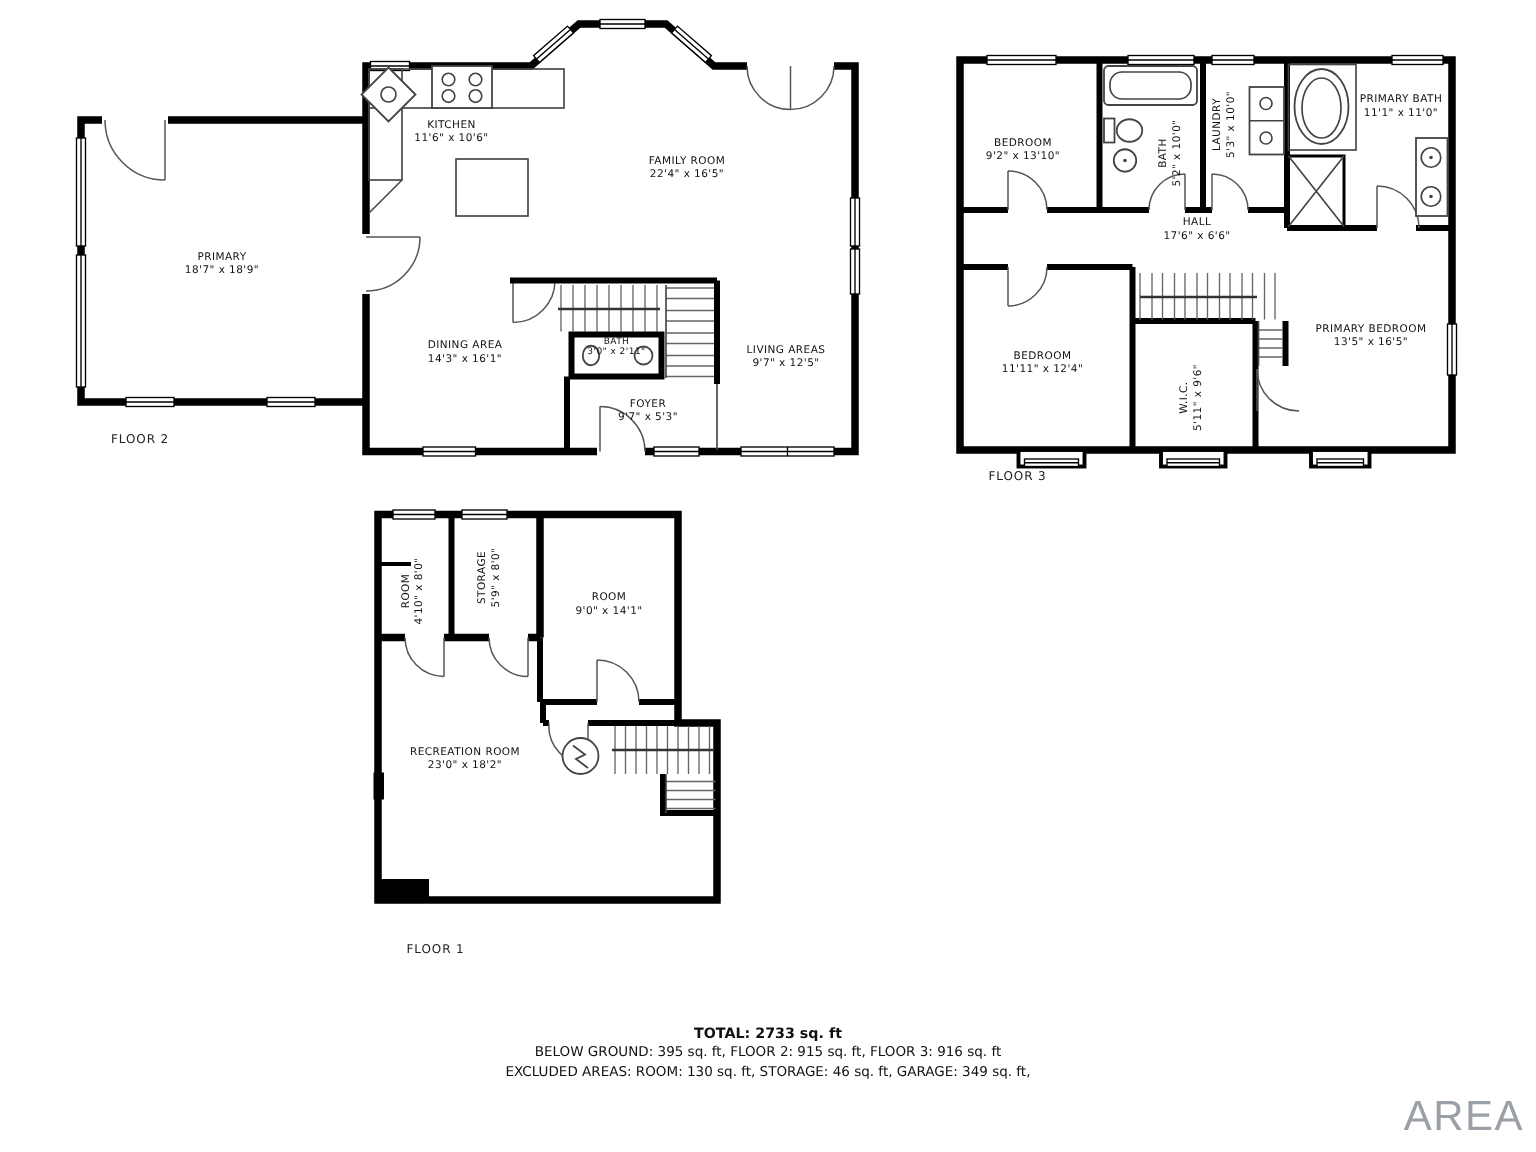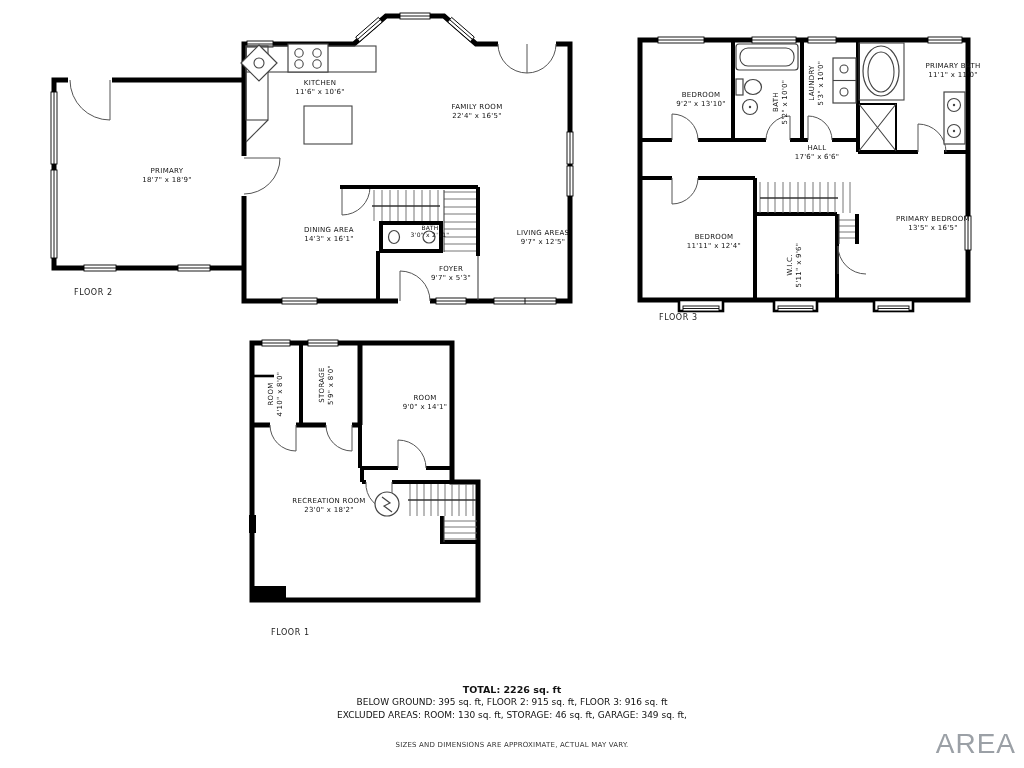--- a/index.html
+++ b/index.html
@@ -12,21 +12,21 @@
   .win{fill:#fff;stroke:#000;stroke-width:0.9;}
   .winline{stroke:#000;stroke-width:0.9;}
   .door{fill:none;stroke:#555;stroke-width:1;}
   .leaf{stroke:#555;stroke-width:1;}
   .thin{fill:none;stroke:#444;stroke-width:1.1;}
   .fix{fill:#fff;stroke:#444;stroke-width:1.2;}
   .tread{stroke:#666;stroke-width:0.9;fill:none;}
   .rail{stroke:#333;stroke-width:1.6;fill:none;}
   .blk{fill:#000;stroke:none;}
   .rlabel{position:absolute;text-align:center;font-size:7px;letter-spacing:.3px;color:#111;
-          line-height:1.3;white-space:nowrap;transform:translateX(-50%);margin-left:19px;}
+          line-height:1.3;white-space:nowrap;transform:translateX(-50%);}
   .vlabel{position:absolute;text-align:center;font-size:7px;letter-spacing:.3px;color:#111;
           line-height:1.35;white-space:nowrap;transform:translate(-50%,-50%) rotate(-90deg);}
   .fcap{position:absolute;font-size:8px;letter-spacing:.6px;color:#222;margin-left:20px;}
   .summary{position:absolute;left:0;top:683px;width:1024px;text-align:center;color:#111;
            font-size:9px;line-height:13px;}
   .summary .total{font-size:9.5px;font-weight:bold;}
   .disclaimer{position:absolute;left:0;top:741px;width:1024px;text-align:center;
               font-size:7px;letter-spacing:.2px;color:#333;}
   .brand{position:absolute;right:8px;top:728px;font-family:"Liberation Sans",sans-serif;
          font-size:28px;font-weight:400;letter-spacing:1px;color:#9ba0a6;}
@@ -366,21 +366,20 @@
 <div class="rlabel" style="left:310px;top:497px">
   <div>RECREATION ROOM</div>
   <div>23'0" x 18'2"</div>
 </div>
 
 <div class="fcap" style="left:54px;top:288px">FLOOR 2</div>
 <div class="fcap" style="left:639px;top:313px">FLOOR 3</div>
 <div class="fcap" style="left:251px;top:628px">FLOOR 1</div>
 
 <div class="summary">
-  <div class="total">TOTAL: 2226 sq. ft</div>
+  <div class="total">TOTAL: 2733 sq. ft</div>
   <div>BELOW GROUND: 395 sq. ft, FLOOR 2: 915 sq. ft, FLOOR 3: 916 sq. ft</div>
   <div>EXCLUDED AREAS: ROOM: 130 sq. ft, STORAGE: 46 sq. ft, GARAGE: 349 sq. ft,</div>
 </div>
-<div class="disclaimer">SIZES AND DIMENSIONS ARE APPROXIMATE, ACTUAL MAY VARY.</div>
 
 <div class="brand">AREA</div>
 
 </div>
 
 </body></html>

